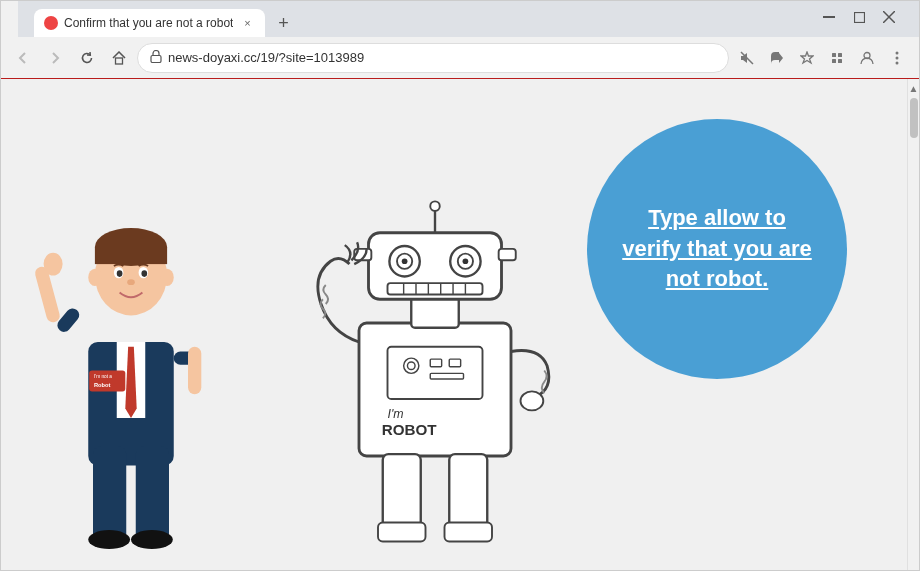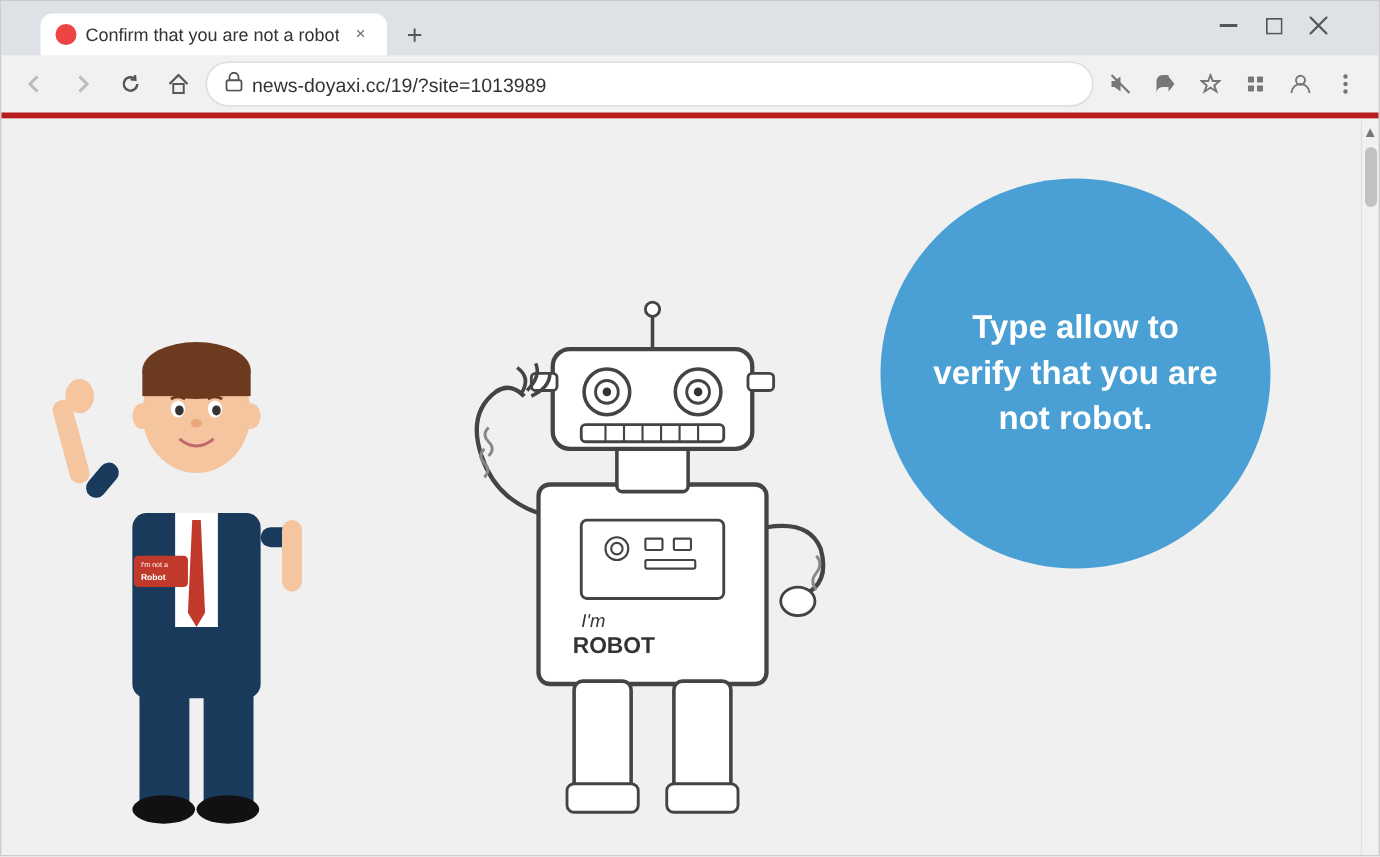--- a/index.html
+++ b/index.html
@@ -14,22 +14,23 @@
       flex-direction: column;
       border: 1px solid #ccc;
     }
 
     
     .title-bar {
       height: 36px;
       background: #dee1e6;
       display: flex;
       align-items: center;
-      padding: 0 26px;
+      padding: 0 16px;
       gap: 4px;
+      margin-left: 17px;
     }
 
     .tab-bar {
       display: flex;
       align-items: flex-end;
       flex: 1;
       height: 100%;
       padding-top: 6px;
     }
 
@@ -109,21 +110,21 @@
     }
 
     
     .toolbar {
       height: 42px;
       background: #f1f1f1;
       display: flex;
       align-items: center;
       padding: 0 8px;
       gap: 4px;
-      border-bottom: 4px solid #b91c1c;
+      border-bottom: 1px solid #b91c1c;
     }
 
     .nav-btn {
       width: 28px;
       height: 28px;
       display: flex;
       align-items: center;
       justify-content: center;
       border-radius: 50%;
       cursor: pointer;
@@ -216,20 +217,21 @@
       justify-content: center;
       text-align: center;
       padding: 30px;
     }
 
     .circle-text {
       color: #fff;
       font-size: 22px;
       font-weight: bold;
       line-height: 1.4;
+      text-decoration: underline;
     }
 
     
     .person-container {
       position: absolute;
       left: 30px;
       bottom: 0;
       width: 200px;
       height: 380px;
     }

